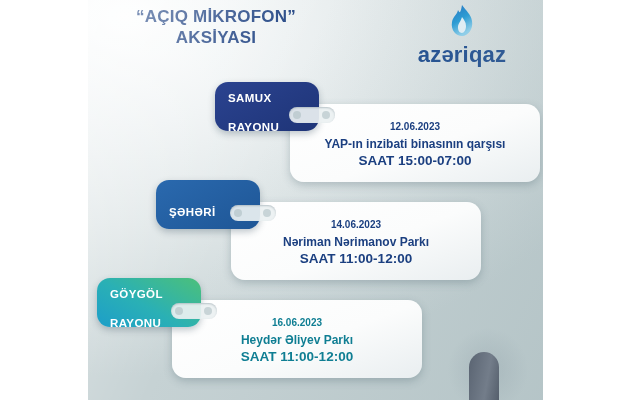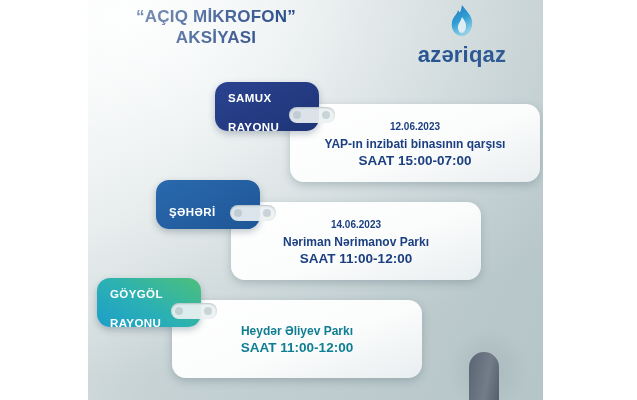--- a/index.html
+++ b/index.html
@@ -150,20 +150,21 @@
     </div>
   </div>
 
   <div class="row r3">
     <div class="tag">
       <span class="l1">GÖYGÖL</span>
       <span class="l2">RAYONU</span>
       <div class="tag-hole"></div>
     </div>
     <div class="card">
+      <div class="date teal">16.06.2023</div>
       <div class="place teal">Heydər Əliyev Parkı</div>
       <div class="time teal">SAAT 11:00-12:00</div>
     </div>
   </div>
 
   <div class="mic-glow"></div>
   <div class="mic-head"></div>
 
 </div>
 

